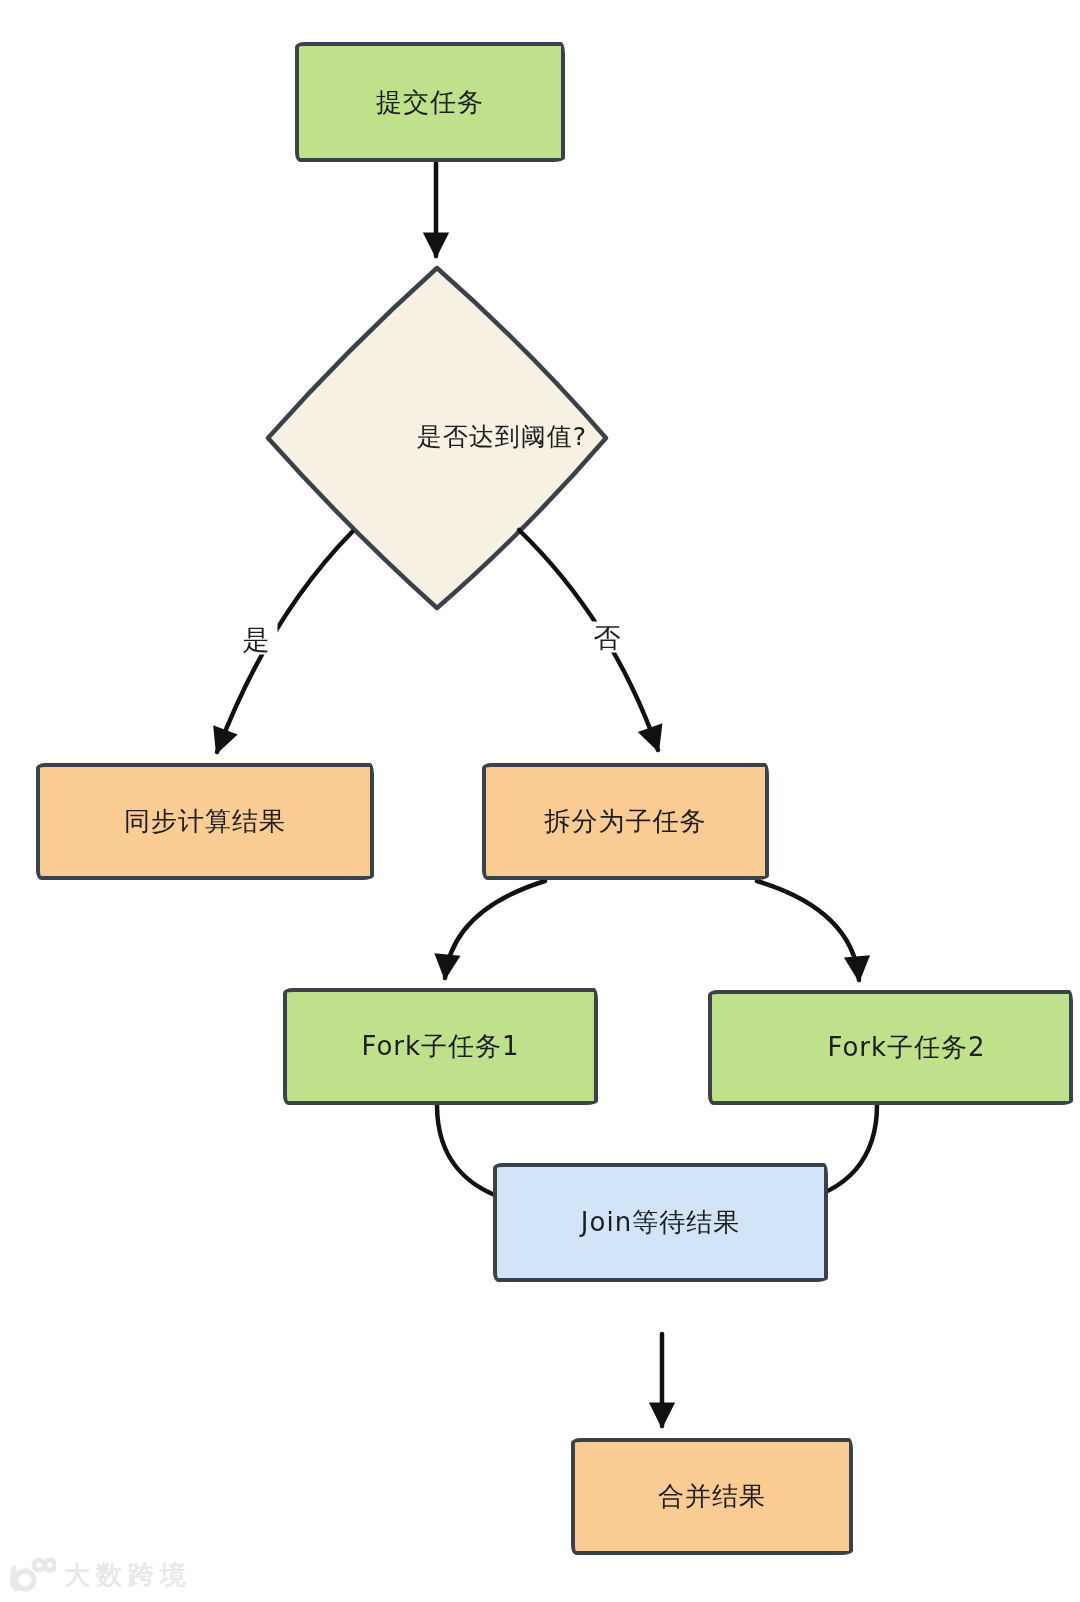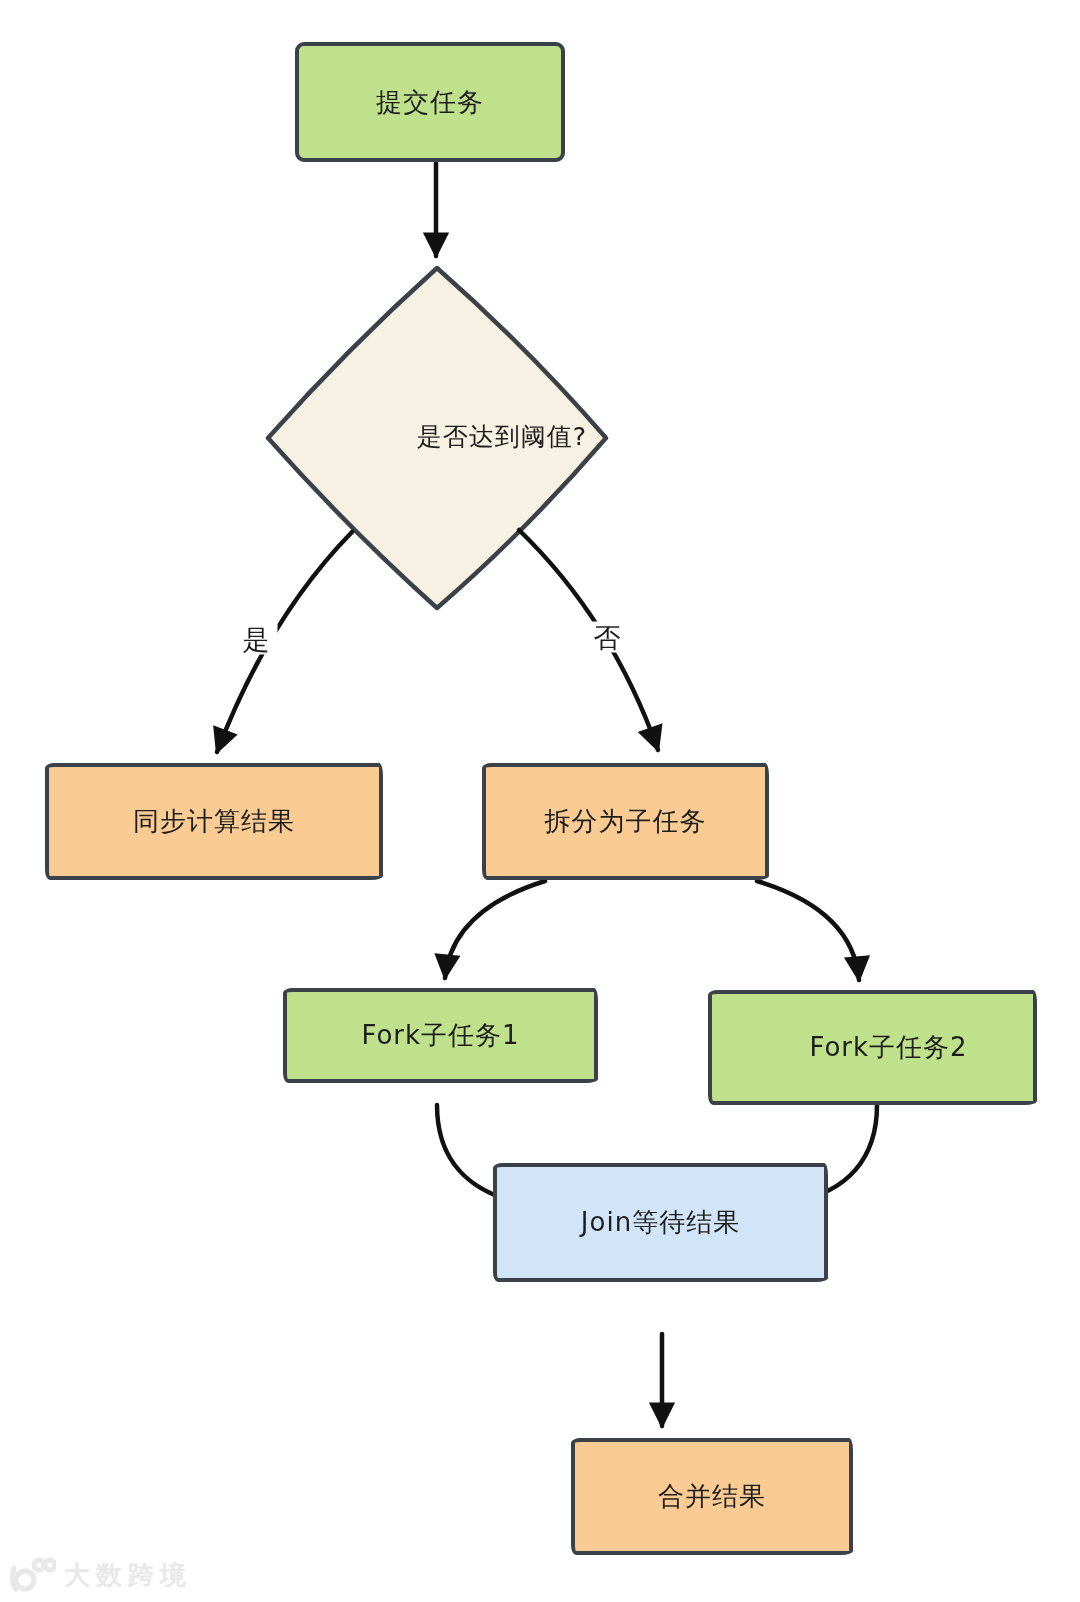--- a/index.html
+++ b/index.html
@@ -27,25 +27,25 @@
     font-size: 26px;
     font-weight: 500;
     letter-spacing: 1px;
     text-align: center;
     border-radius: 10px 4px 12px 5px / 5px 12px 4px 10px;
   }
   .green  { background: #bfe18c; }
   .orange { background: #fbcb94; }
   .blue   { background: #d2e5f8; }
 
-  #node-submit { left: 295px; top: 42px;  width: 270px; height: 120px; border-radius: 9px; }
-  #node-sync   { left: 45px;  top: 763px; width: 338px; height: 117px; font-family: Liberation Serif, serif; }
+  #node-submit { left: 295px; top: 42px;  width: 270px; height: 120px; }
+  #node-sync   { left: 36px;  top: 763px; width: 338px; height: 117px; font-family: Liberation Serif, serif; }
   #node-split  { left: 482px; top: 763px; width: 287px; height: 117px; }
-  #node-fork1  { left: 283px; top: 988px; width: 315px; height: 95px; }
-  #node-fork2  { left: 708px; top: 990px; width: 329px; height: 115px; padding-left: 32px; }
+  #node-fork1  { left: 283px; top: 988px; width: 315px; height: 117px; }
+  #node-fork2  { left: 708px; top: 990px; width: 365px; height: 115px; padding-left: 32px; }
   #node-join   { left: 493px; top: 1163px; width: 335px; height: 119px; }
   #node-merge  { left: 527px; top: 1438px; width: 282px; height: 117px; margin-left: 44px; }
 
   .diamond-label {
     position: absolute;
     left: 287px; top: 420px;
     width: 300px;
     text-align: right;
     font-size: 25px;
     font-weight: 500;

